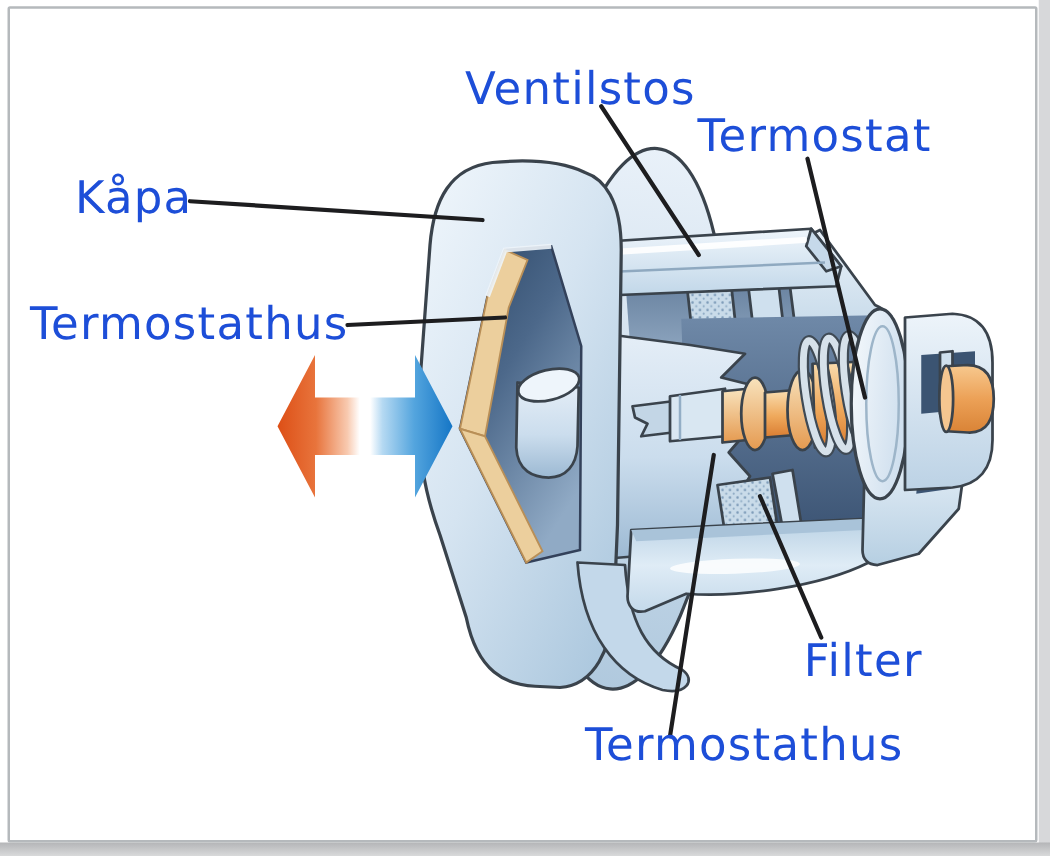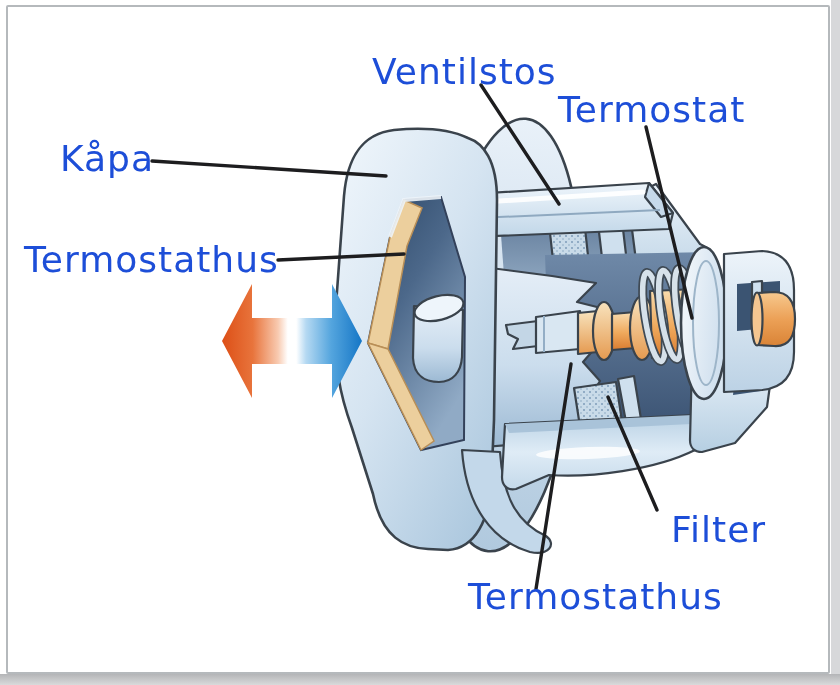--- a/index.html
+++ b/index.html
@@ -178,19 +178,19 @@
   <line x1="481" y1="85" x2="559" y2="204" stroke="#1d1d1f" stroke-width="3.4" stroke-linecap="round"></line>
   <line x1="646" y1="127" x2="692" y2="318" stroke="#1d1d1f" stroke-width="3.4" stroke-linecap="round"></line>
   <line x1="608" y1="397" x2="657" y2="510" stroke="#1d1d1f" stroke-width="3.4" stroke-linecap="round"></line>
   <line x1="571" y1="364" x2="536" y2="589" stroke="#1d1d1f" stroke-width="3.4" stroke-linecap="round"></line>
 </svg>
 
 <div class="lbl" style="left:60px;top:140px;text-align:center;">Kåpa</div>
 <div class="lbl" style="left:24px;top:241px;">Termostathus</div>
 <div class="lbl" style="left:372px;top:53px;">Ventilstos</div>
 <div class="lbl" style="left:558px;top:91px;">Termostat</div>
-<div class="lbl" style="left:643px;top:511px;margin-left:28px;">Filter</div>
+<div class="lbl" style="left:643px;top:511px;">Filter</div>
 <div class="lbl" style="left:468px;top:578px;">Termostathus</div>
 
 <div class="edge-right"></div>
 <div class="edge-bottom"></div>
 <div class="page-border"></div>
 </div>
 
 </body></html>

